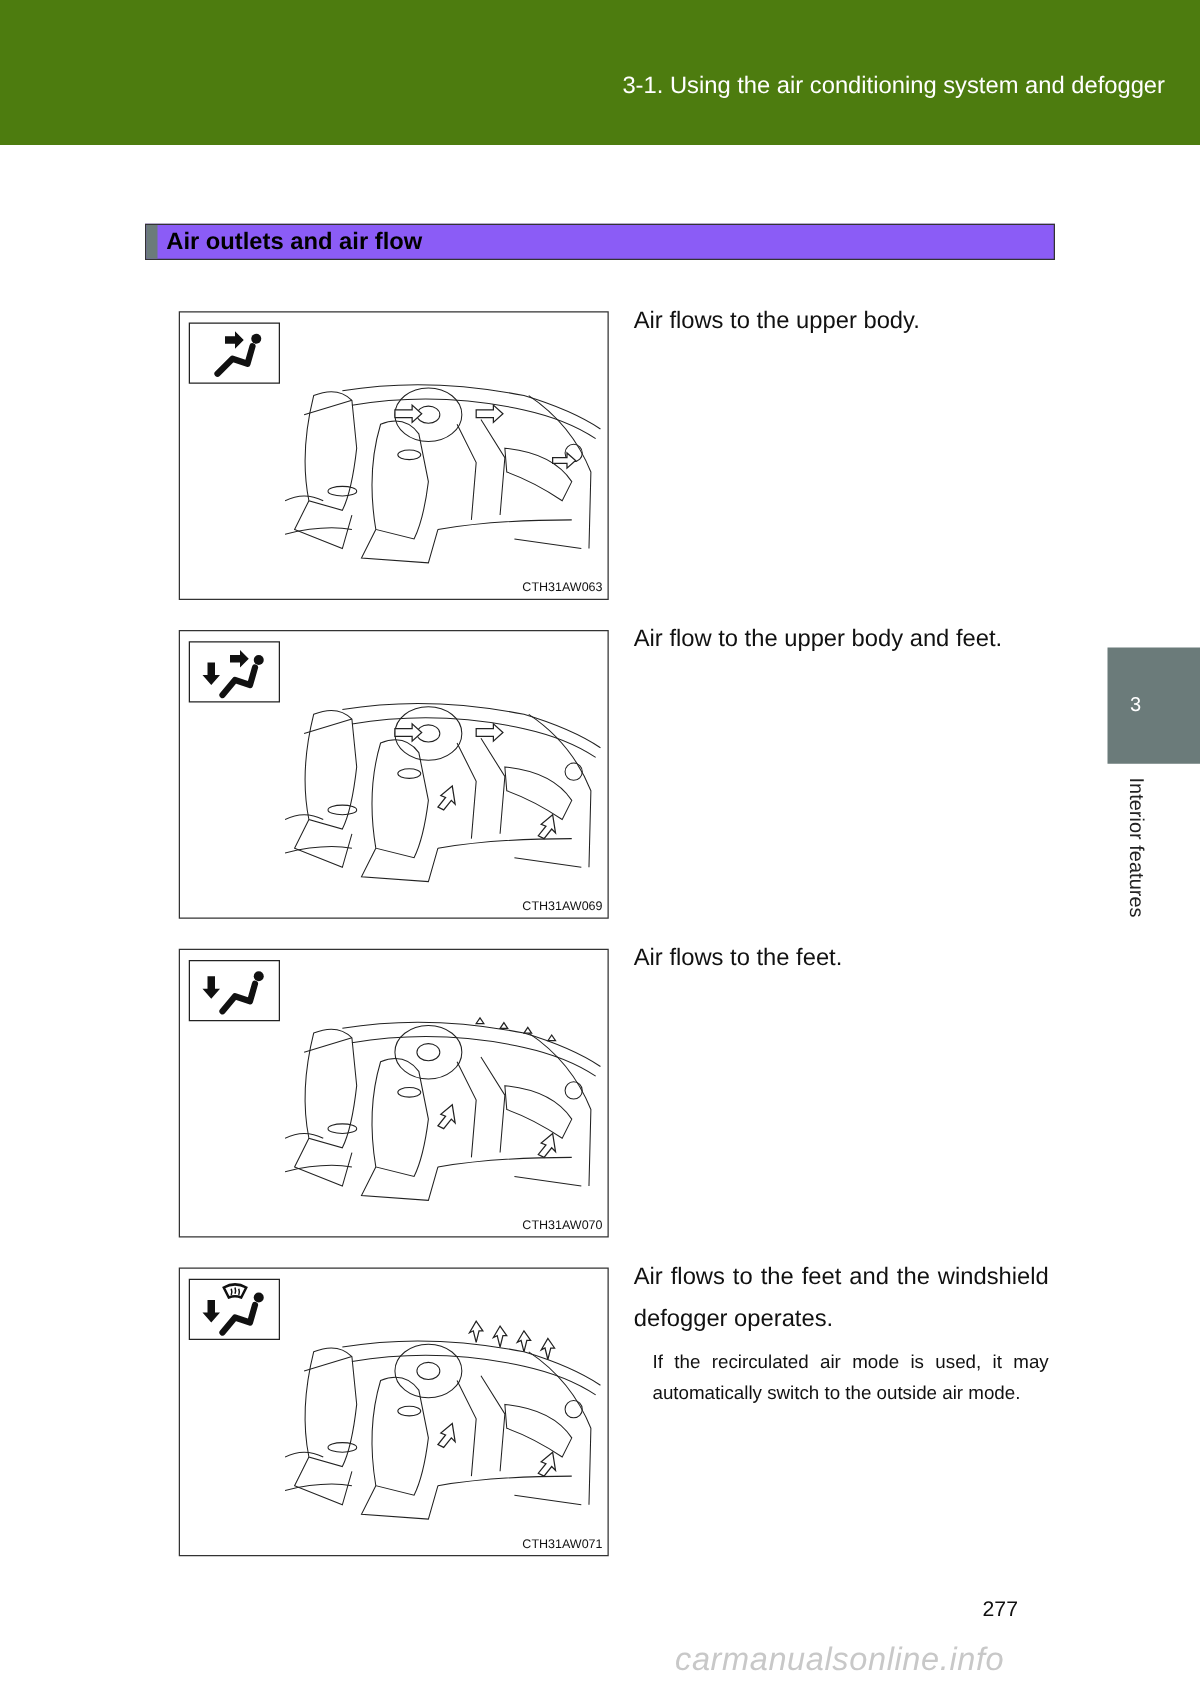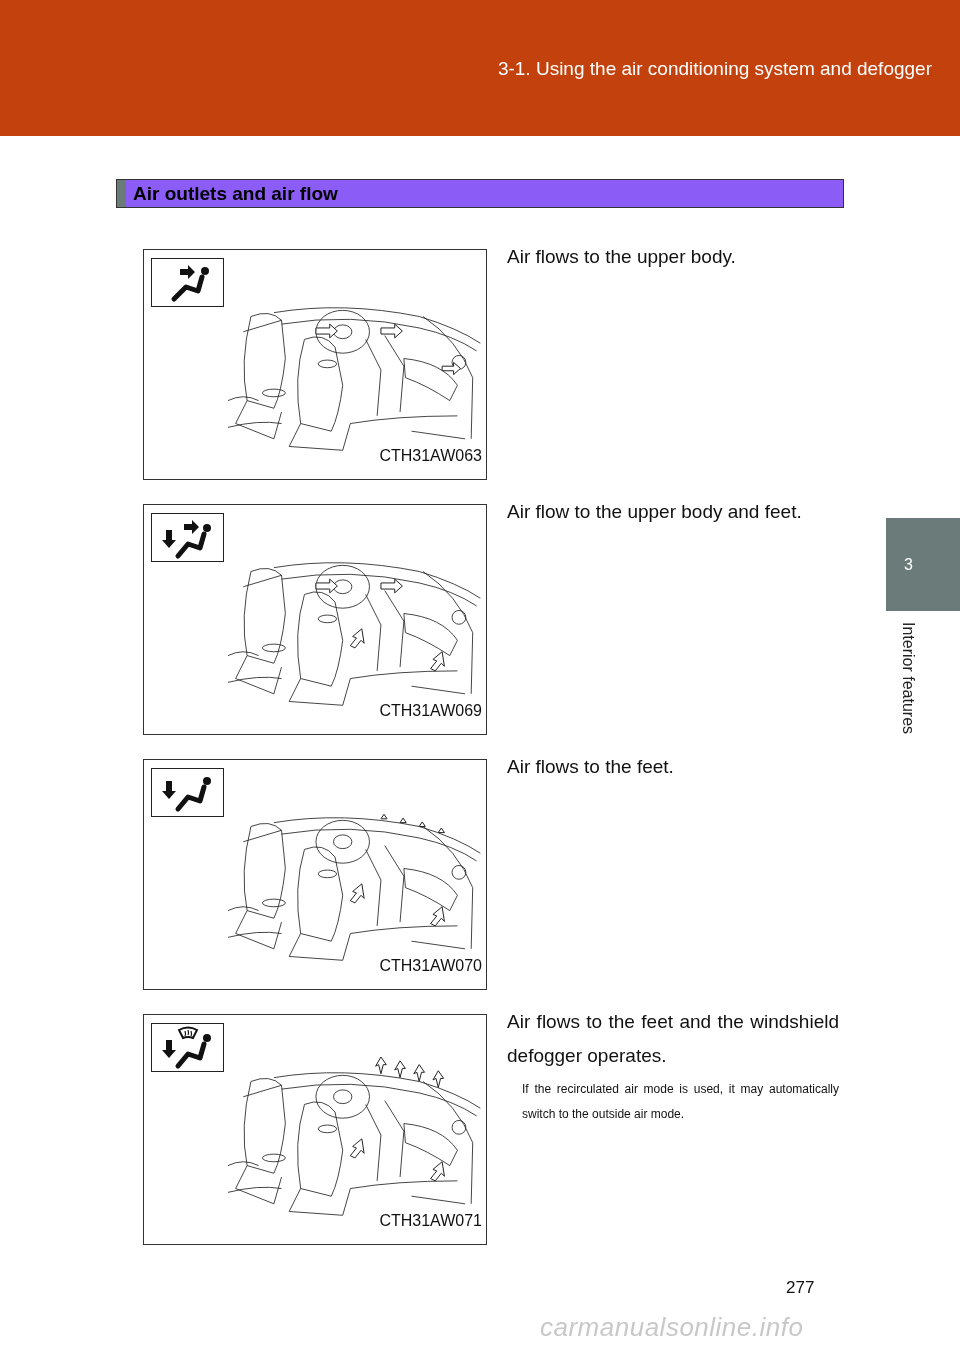--- a/index.html
+++ b/index.html
@@ -1,34 +1,34 @@
 <!DOCTYPE html>
 <html><head>
 <meta charset="utf-8">
 <style>
   html, body { margin:0; padding:0; }
   body { width:960px; height:1345px; background:#fff; position:relative; overflow:hidden;
          font-family:"Liberation Sans", sans-serif; color:#111; }
-  .header { position:absolute; left:0; top:0; width:960px; height:136px; background:#c2410c; }
+  .header { position:absolute; left:0; top:0; width:960px; height:116px; background:#4d7c0f; }
   .header-title { position:absolute; right:28px; top:58px; font-size:19px; color:#fff; letter-spacing:0; }
   .side-tab { position:absolute; left:886px; top:518px; width:74px; height:93px; background:#6b7b7a; }
   .side-tab-num { position:absolute; left:18px; top:38px; color:#fff; font-size:16px; }
   .side-label { position:absolute; left:893px; top:622px; width:30px; height:160px; }
   .side-label span { position:absolute; left:0; top:0; transform-origin:0 0; transform:translate(24px,0) rotate(90deg);
                      white-space:nowrap; font-size:16px; color:#222; }
   .section-heading { position:absolute; left:116px; top:179px; width:728px; height:29px; border:1px solid #333;
                      background:#8b5cf6; box-sizing:border-box; }
   .section-heading .bar { position:absolute; left:0; top:0; width:9px; height:100%; background:#6b7b7a; }
   .section-heading .txt { position:absolute; left:16px; top:3px; font-weight:bold; font-size:19px; color:#000; }
   .figure { position:absolute; left:143px; width:344px; height:231px; border:1px solid #333; box-sizing:border-box; background:#fff; }
   .figure .icon-box { position:absolute; left:7px; top:8px; width:73px; height:49px; border:1.5px solid #222; box-sizing:border-box; }
-  .figure .code { position:absolute; right:4px; bottom:14px; font-size:16px; color:#111;text-align:center; }
+  .figure .code { position:absolute; right:4px; bottom:3px; font-size:10px; color:#111;text-align:center; }
   .figure svg.scene { position:absolute; left:84px; top:20px; }
   .desc { position:absolute; left:507px; width:332px; font-size:19px; line-height:34px; text-align:justify; color:#111; }
-  .note { position:absolute; left:522px; width:317px; font-size:12px; line-height:25px; text-align:justify; color:#111; }
+  .note { position:absolute; left:522px; width:317px; font-size:15px; line-height:25px; text-align:justify; color:#111; }
   .page-num { position:absolute; left:786px; top:1278px; font-size:17px; color:#111; }
   .watermark { position:absolute; left:540px; top:1312px; font-size:26px; color:#c8c8c8; letter-spacing:0.5px;font-style:italic; }
 </style>
 </head>
 <body>
 
 <div class="header">
   <div class="header-title">3-1. Using the air conditioning system and defogger</div>
 </div>
 

